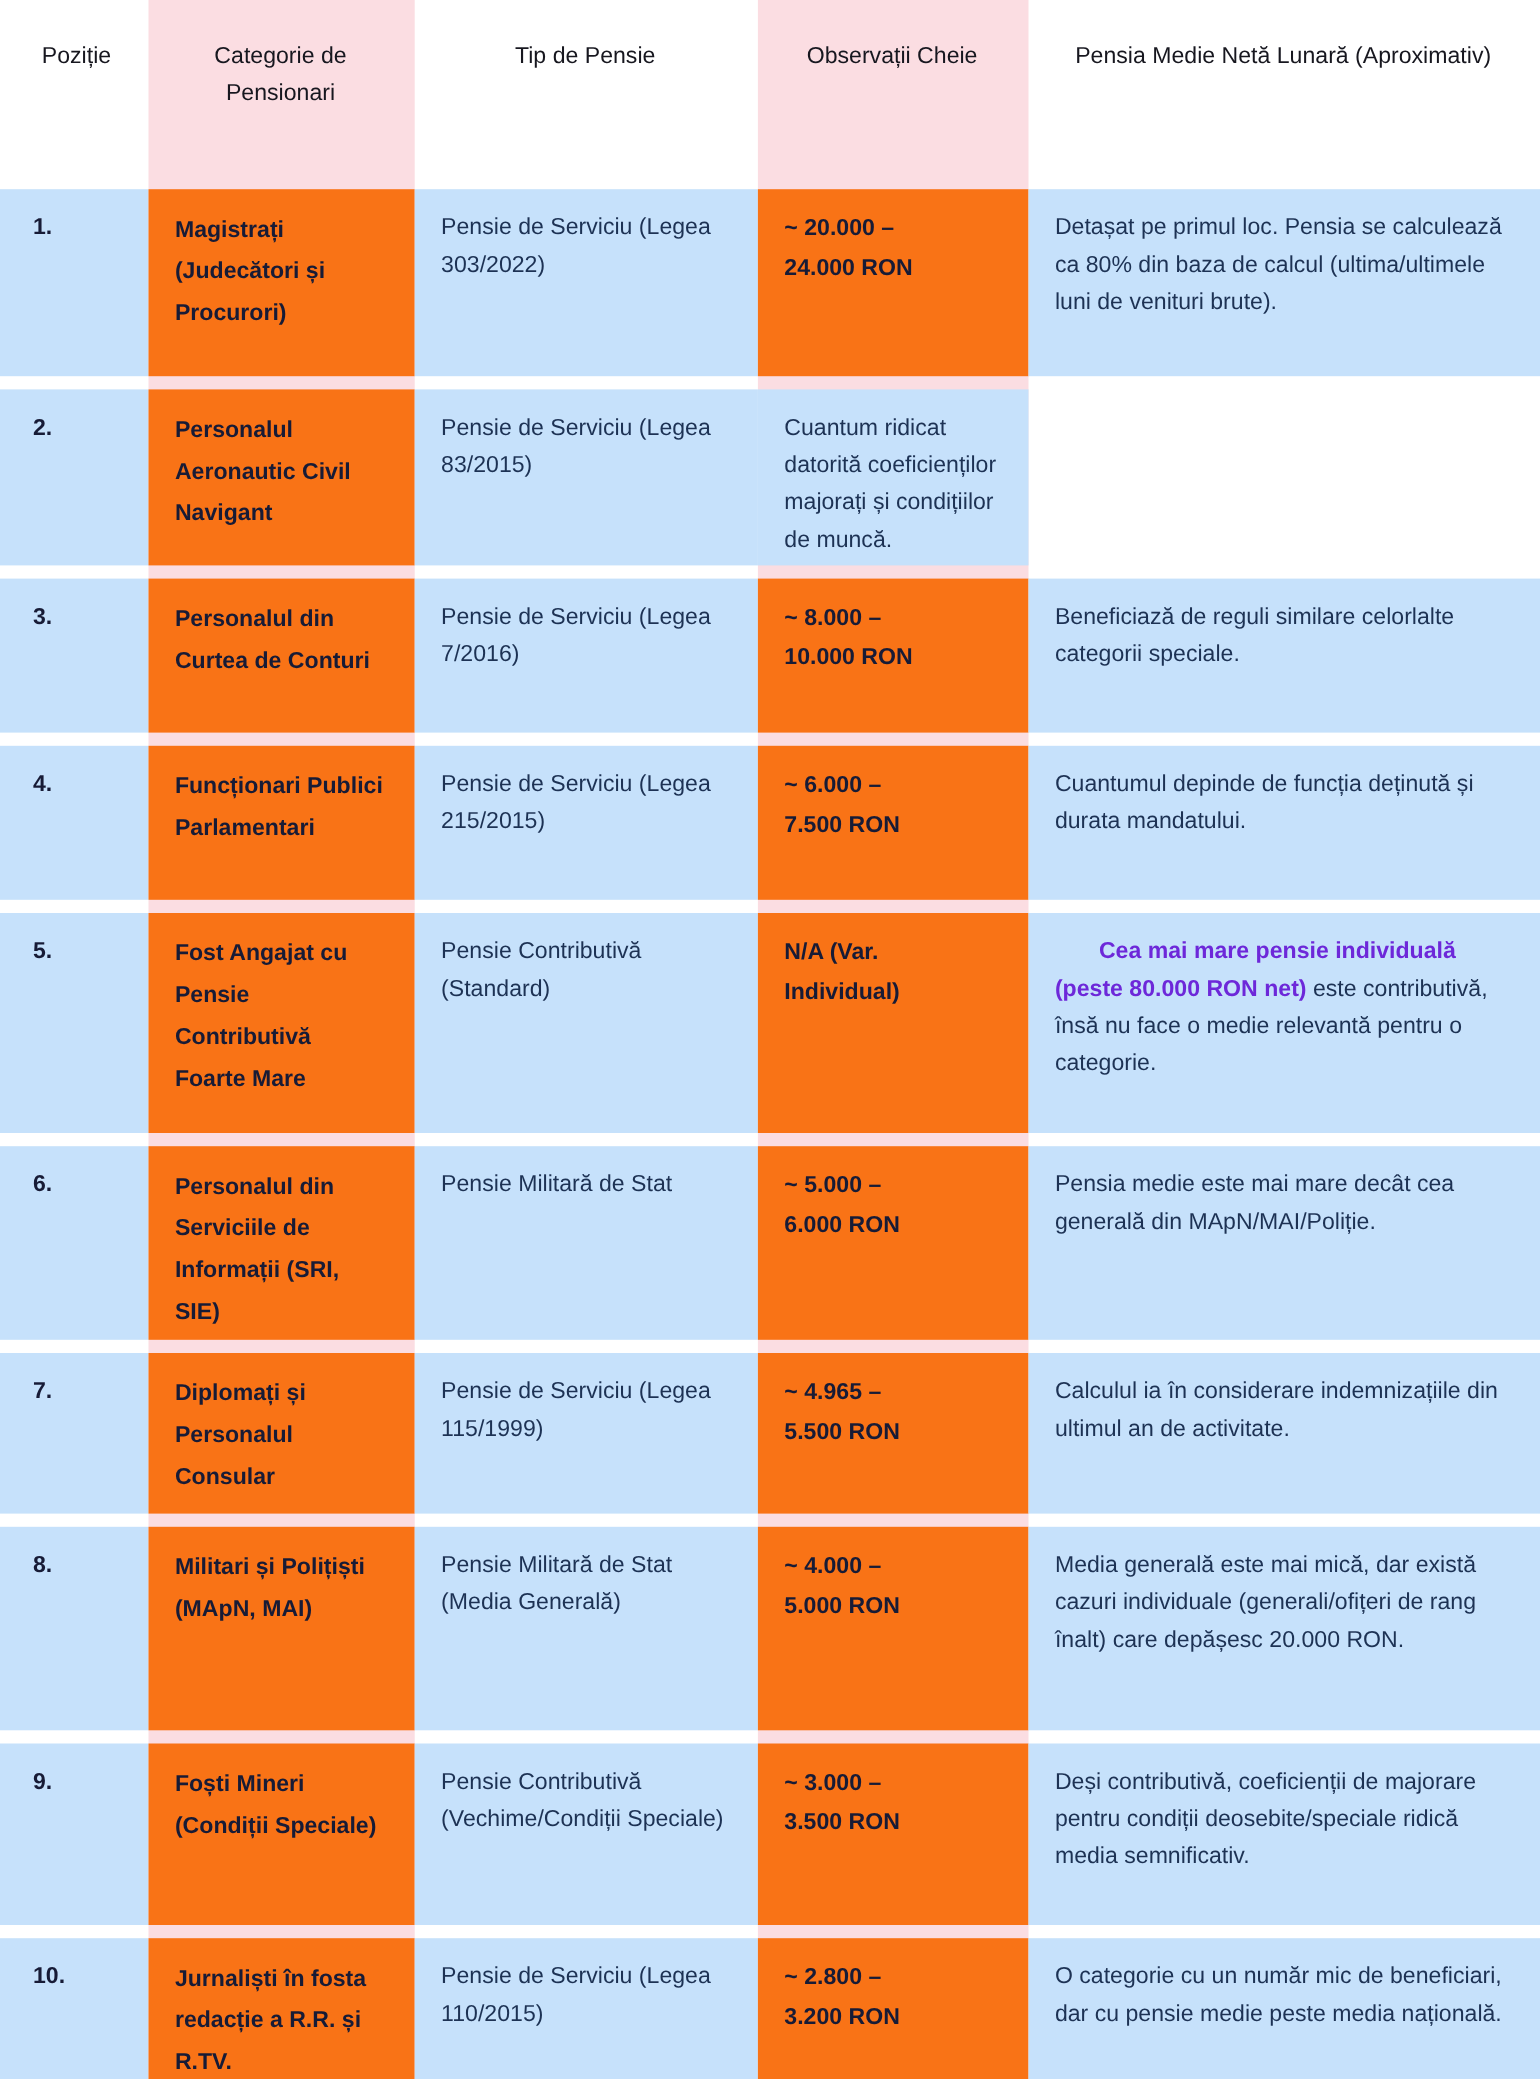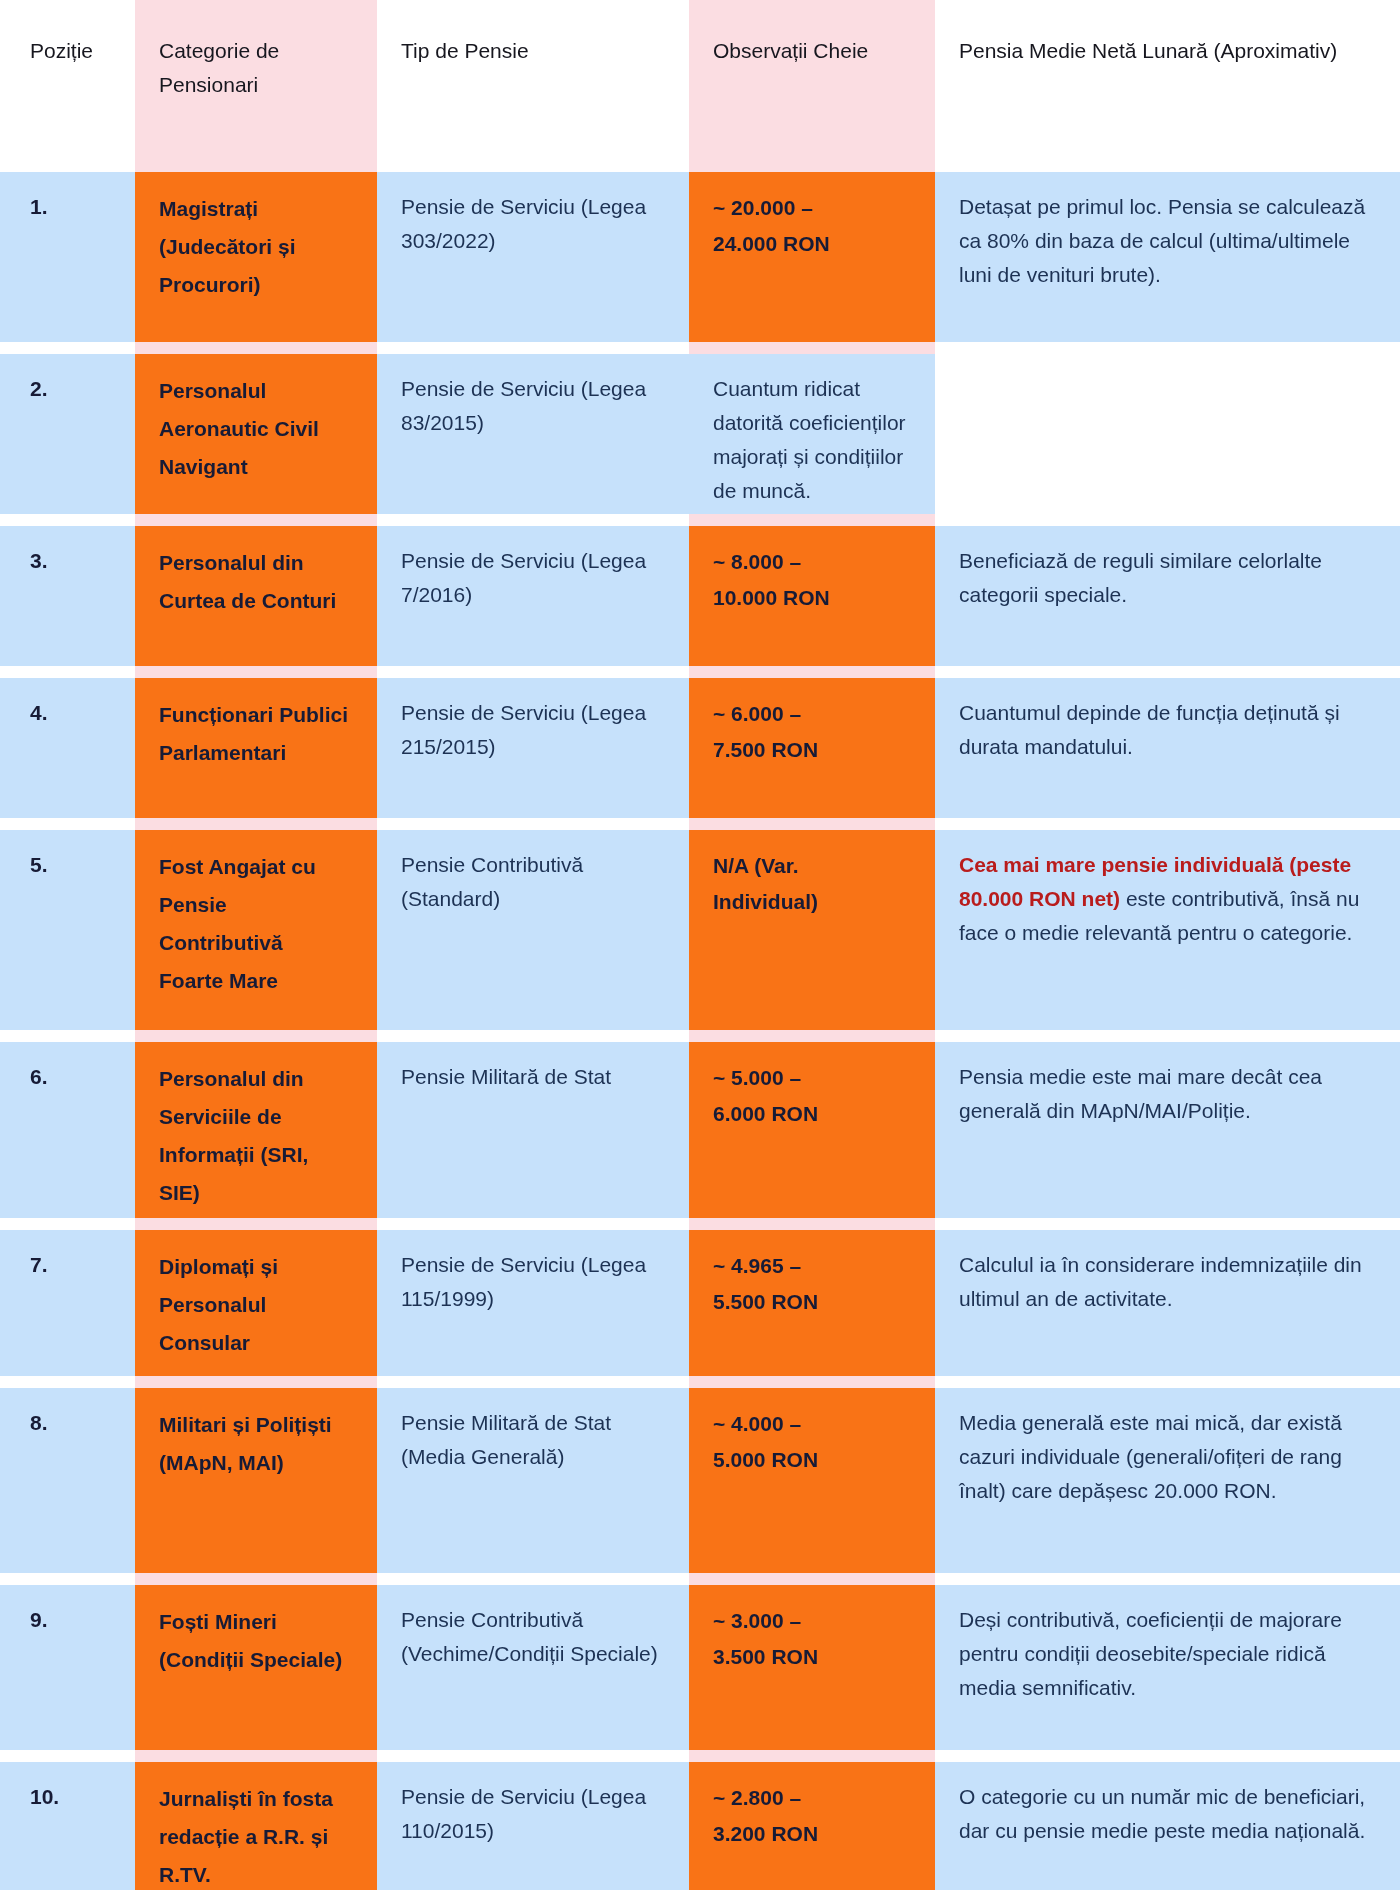--- a/index.html
+++ b/index.html
@@ -36,31 +36,31 @@
     background:transparent;
     line-height:34px;
   }
   
   .row.body .c1,.row.body .c3,.row.body .c5{background:#c6e1fb;}
   .row.body .c2,.row.body .c4{background:#f97316;}
 
   .bold{font-weight:bold;color:#171b36;}
   .c2.bold{line-height:38px;}
   .c4.bold{white-space:pre-line;line-height:36px;}
-  .c5 strong{color:#b91c1c;}
+  .c5 strong{color:#6d28d9;margin-left:40px;}
 </style>
 </head>
 <body>
 
 <div class="page">
   <div class="stripe stripe-cat"></div>
   <div class="stripe stripe-pen"></div>
 
   <div class="table">
-    <div class="row header" style="min-height:172px;">
+    <div class="row header" style="min-height:172px;text-align:center;">
       <div class="cell c1">Poziție</div>
       <div class="cell c2">Categorie de Pensionari</div>
       <div class="cell c3">Tip de Pensie</div>
       <div class="cell c5">Observații Cheie</div>
       <div class="cell c4">Pensia Medie Netă Lunară (Aproximativ)</div>
     </div>
     <div id="rows">
         <div class="row body" style="min-height: 170px;">
           <div class="cell c1 bold">1.</div>
           <div class="cell c2 bold">Magistrați (Judecători și Procurori)</div>

